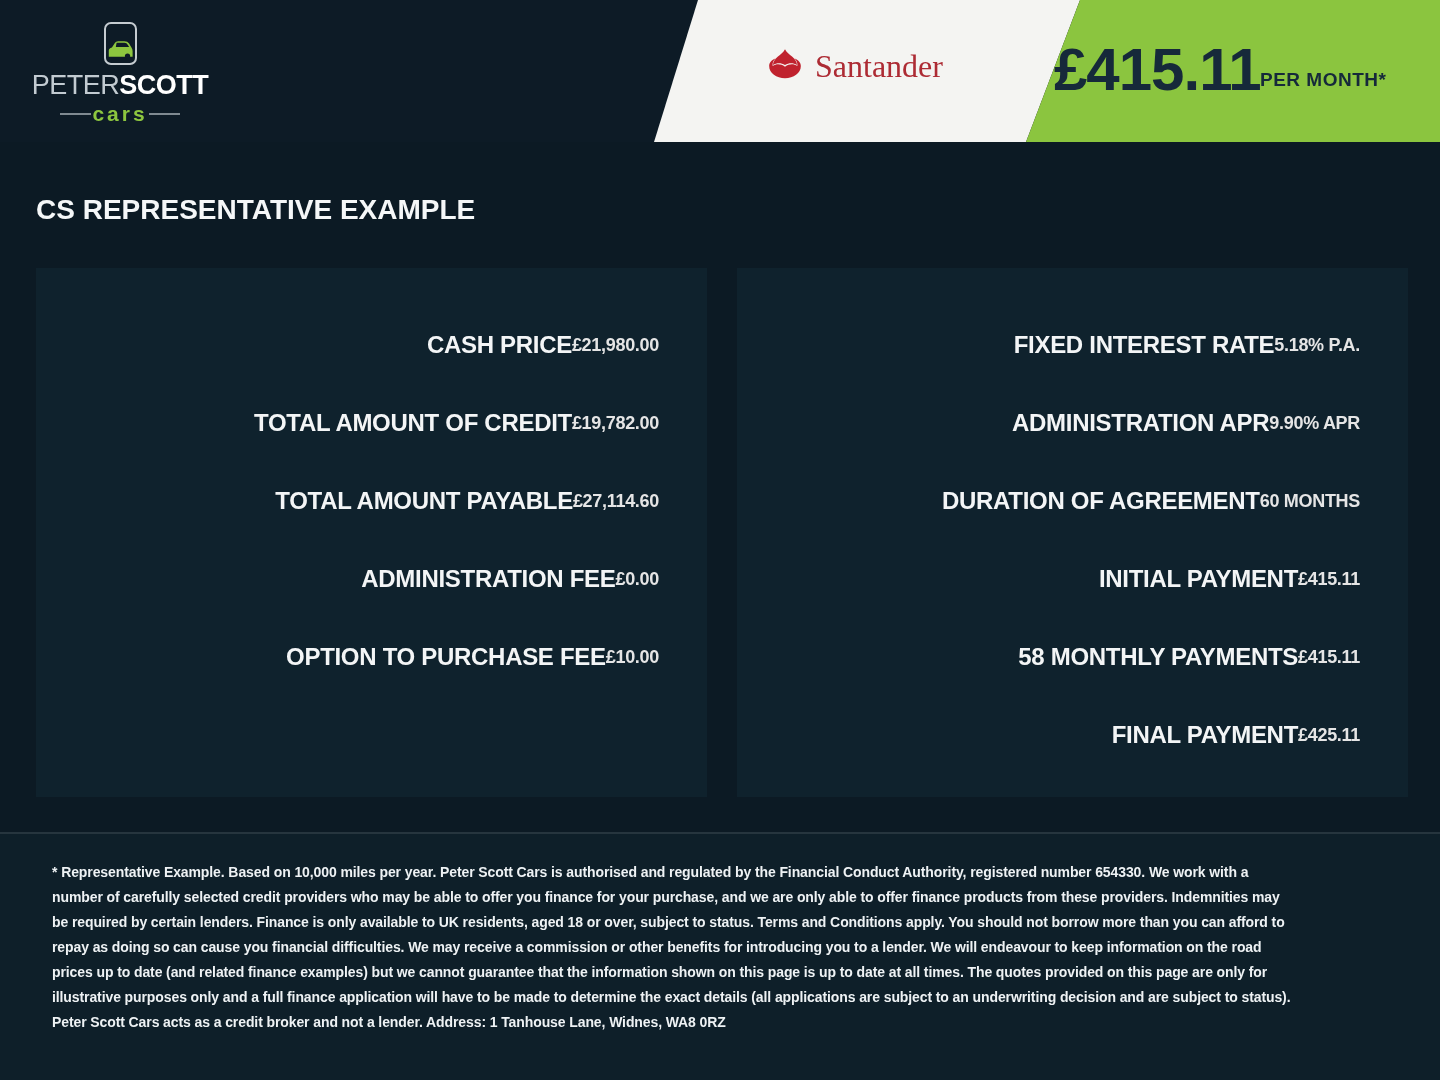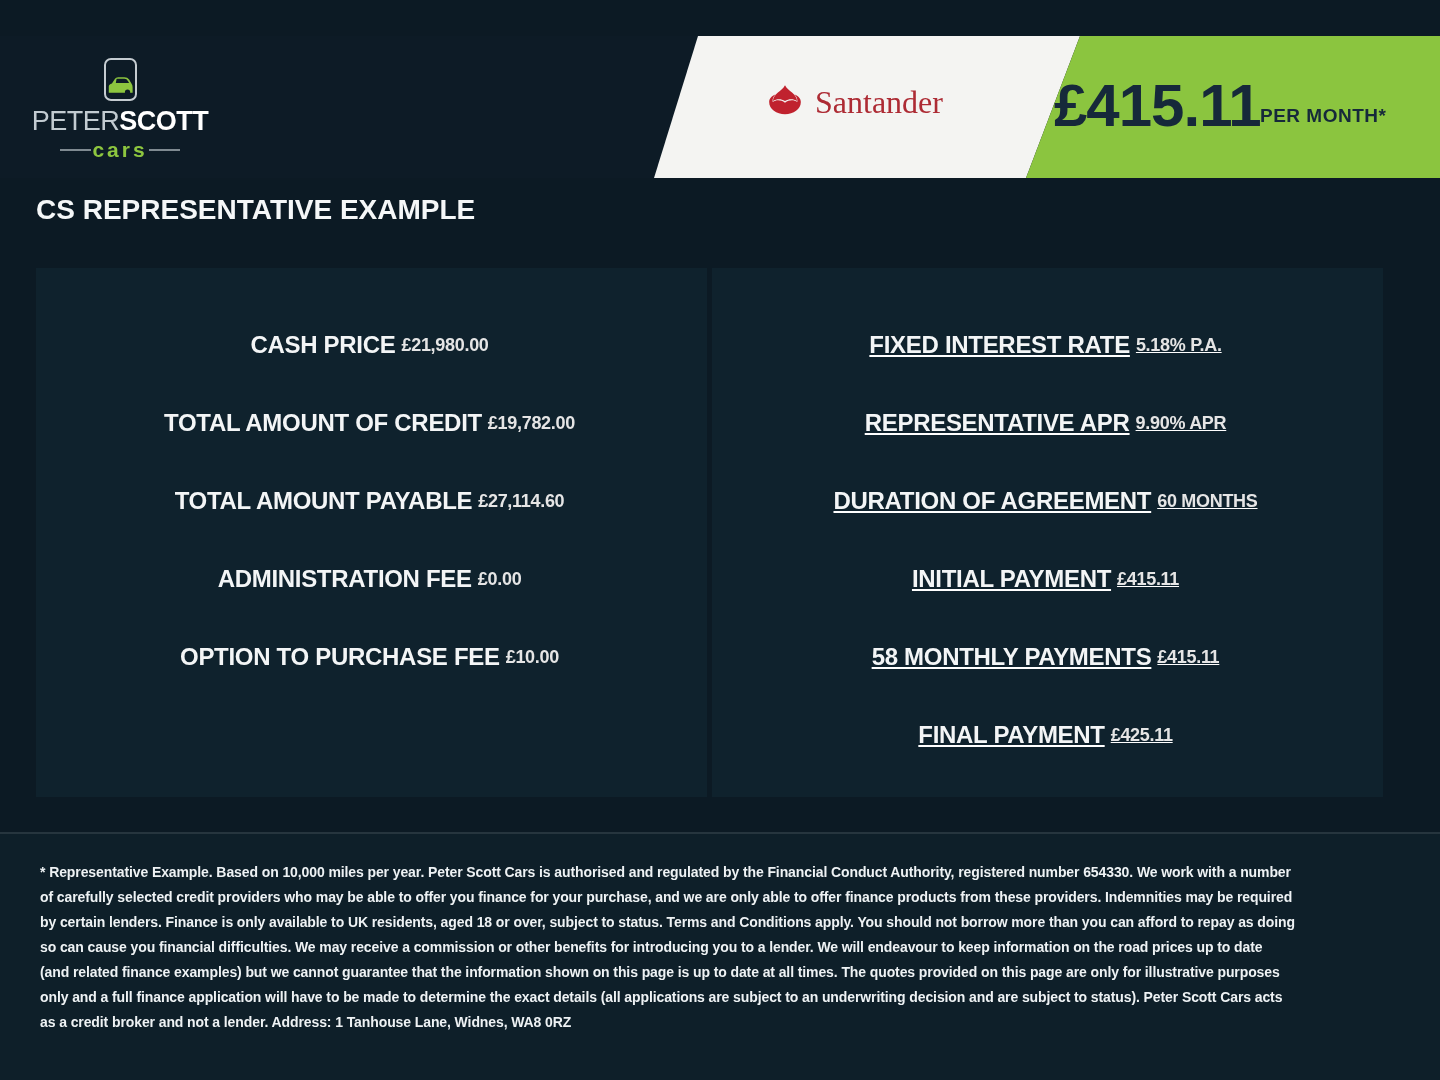--- a/index.html
+++ b/index.html
@@ -5,21 +5,21 @@
   * { margin: 0; padding: 0; box-sizing: border-box; }
   html, body { width: 1440px; height: 1080px; overflow: hidden; }
   body {
     font-family: "Liberation Sans", sans-serif;
     background: #0c1a24;
     position: relative;
     color: #fff;
   }
 
   
-  .header { position: absolute; top: 0; left: 0; width: 1440px; height: 142px; background: #0d1b26; margin-top: 36px; }
+  .header { position: absolute; top: 0; left: 0; width: 1440px; height: 142px; background: #0d1b26; }
   .shape-white {
     position: absolute; top: 0; left: 0; width: 1440px; height: 142px;
     background: #f4f4f2;
     clip-path: polygon(698px 0, 1080px 0, 1026px 100%, 654px 100%);
   }
   .shape-green {
     position: absolute; top: 0; left: 0; width: 1440px; height: 142px;
     background: #8bc53f;
     clip-path: polygon(1080px 0, 1440px 0, 1440px 100%, 1026px 100%);
   }
@@ -69,37 +69,37 @@
   }
 
   
   .panel {
     position: absolute; top: 268px; width: 671px; height: 529px;
     background: #0f222d;
     padding: 38px 48px 23px 44px;
     display: flex; flex-direction: column;
   }
   .panel-left  { left: 36px; }
-  .panel-right { left: 712px; text-decoration: underline; }
+  .panel-right { left: 737px; }
   .finance-row {
-    height: 78px; display: flex; align-items: center; justify-content: center; gap: 6px;
+    height: 78px; display: flex; align-items: center; justify-content: flex-end;
   }
   .finance-label {
     font-size: 24px; font-weight: 700; color: #f3f5f6; letter-spacing: -0.3px; white-space: nowrap;
   }
   .finance-value {
     font-size: 18px; font-weight: 700; color: #e5e5e5; letter-spacing: -0.3px; white-space: nowrap; text-align: right;
   }
 
   
   .footer {
     position: absolute; left: 0; top: 832px; width: 1440px; height: 248px;
     background: #0e1f29;
     border-top: 2px solid rgba(255,255,255,0.10);
-    padding: 26px 145px 0 40px;
+    padding: 26px 145px 0 52px;
   }
   .footer-text {
     font-size: 14px; font-weight: 700; color: #eef2f4;
     line-height: 25px; letter-spacing: -0.1px;
   }
 </style>
 </head>
 <body>
 
 <div class="header">
@@ -160,21 +160,21 @@
     <span class="finance-value">£10.00</span>
   </div>
 </div>
 
 <div class="panel panel-right">
   <div class="finance-row">
     <span class="finance-label">FIXED INTEREST RATE</span>
     <span class="finance-value">5.18% P.A.</span>
   </div>
   <div class="finance-row">
-    <span class="finance-label">REPRESENTATIVE APR</span>
+    <span class="finance-label">ADMINISTRATION APR</span>
     <span class="finance-value">9.90% APR</span>
   </div>
   <div class="finance-row">
     <span class="finance-label">DURATION OF AGREEMENT</span>
     <span class="finance-value">60 MONTHS</span>
   </div>
   <div class="finance-row">
     <span class="finance-label">INITIAL PAYMENT</span>
     <span class="finance-value">£415.11</span>
   </div>

